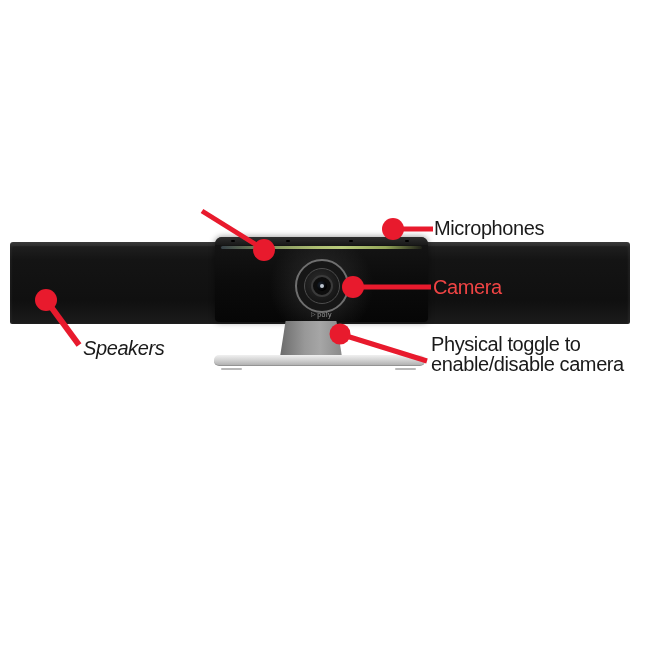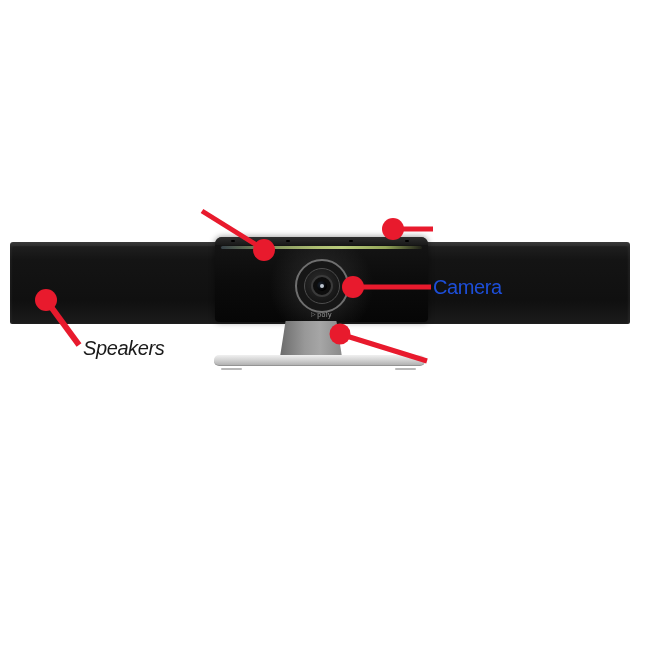--- a/index.html
+++ b/index.html
@@ -101,21 +101,21 @@
   .callout-line{stroke:var(--accent,#e81a2d);fill:none;}
   .callout-dot{fill:var(--accent,#e81a2d);}
 
   
   .label{
     position:absolute;font-size:20px;line-height:20px;letter-spacing:-0.4px;
     color:#1a1a1a;white-space:nowrap;
   }
   .label-light{left:72px;top:204px;}
   .label-mics{left:434px;top:218px;}
-  .label-camera{left:433px;top:277px;color:#1d4ed8;}
+  .label-camera{left:433px;top:277px;color:#ef4444;}
   .label-speakers{left:83px;top:338px;font-style:italic;}
   .label-toggle{left:431px;top:334px;width:212px;white-space:normal;}
 </style>
 </head>
 <body>
 
 <div id="stage">
 
   <div class="bar-topface"></div>
   <div class="bar"></div>
@@ -157,16 +157,18 @@
     <line class="callout-line" stroke-width="5" x1="353" y1="287" x2="431" y2="287"></line>
     <circle class="callout-dot" cx="353" cy="287" r="11"></circle>
 
     <line class="callout-line" stroke-width="5" x1="340" y1="334" x2="427" y2="361"></line>
     <circle class="callout-dot" cx="340" cy="334" r="10.5"></circle>
 
     <line class="callout-line" stroke-width="6" x1="46" y1="300" x2="79" y2="345"></line>
     <circle class="callout-dot" cx="46" cy="300" r="11"></circle>
   </svg>
 
+  <div class="label label-mics">Microphones</div>
   <div class="label label-camera">Camera</div>
   <div class="label label-speakers">Speakers</div>
+  <div class="label label-toggle">Physical toggle to enable/disable camera</div>
 
 </div>
 
 </body></html>

